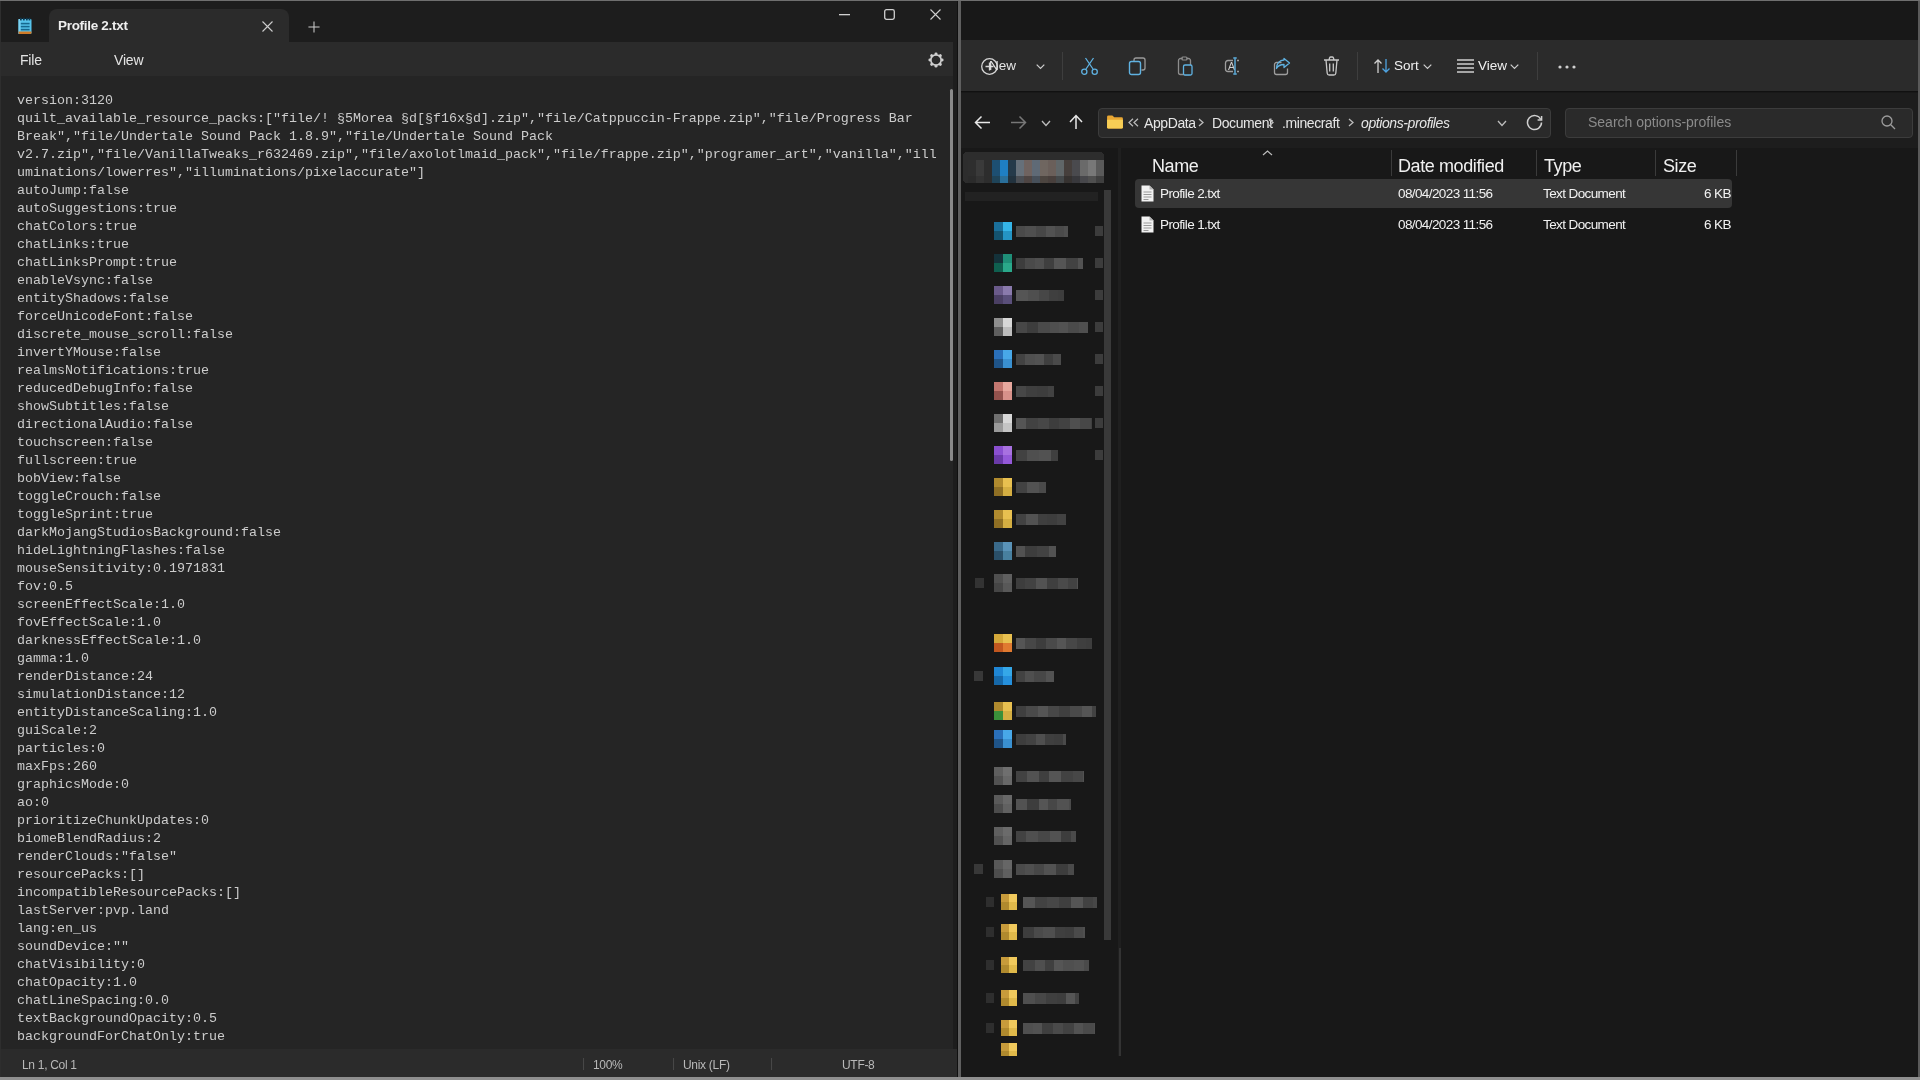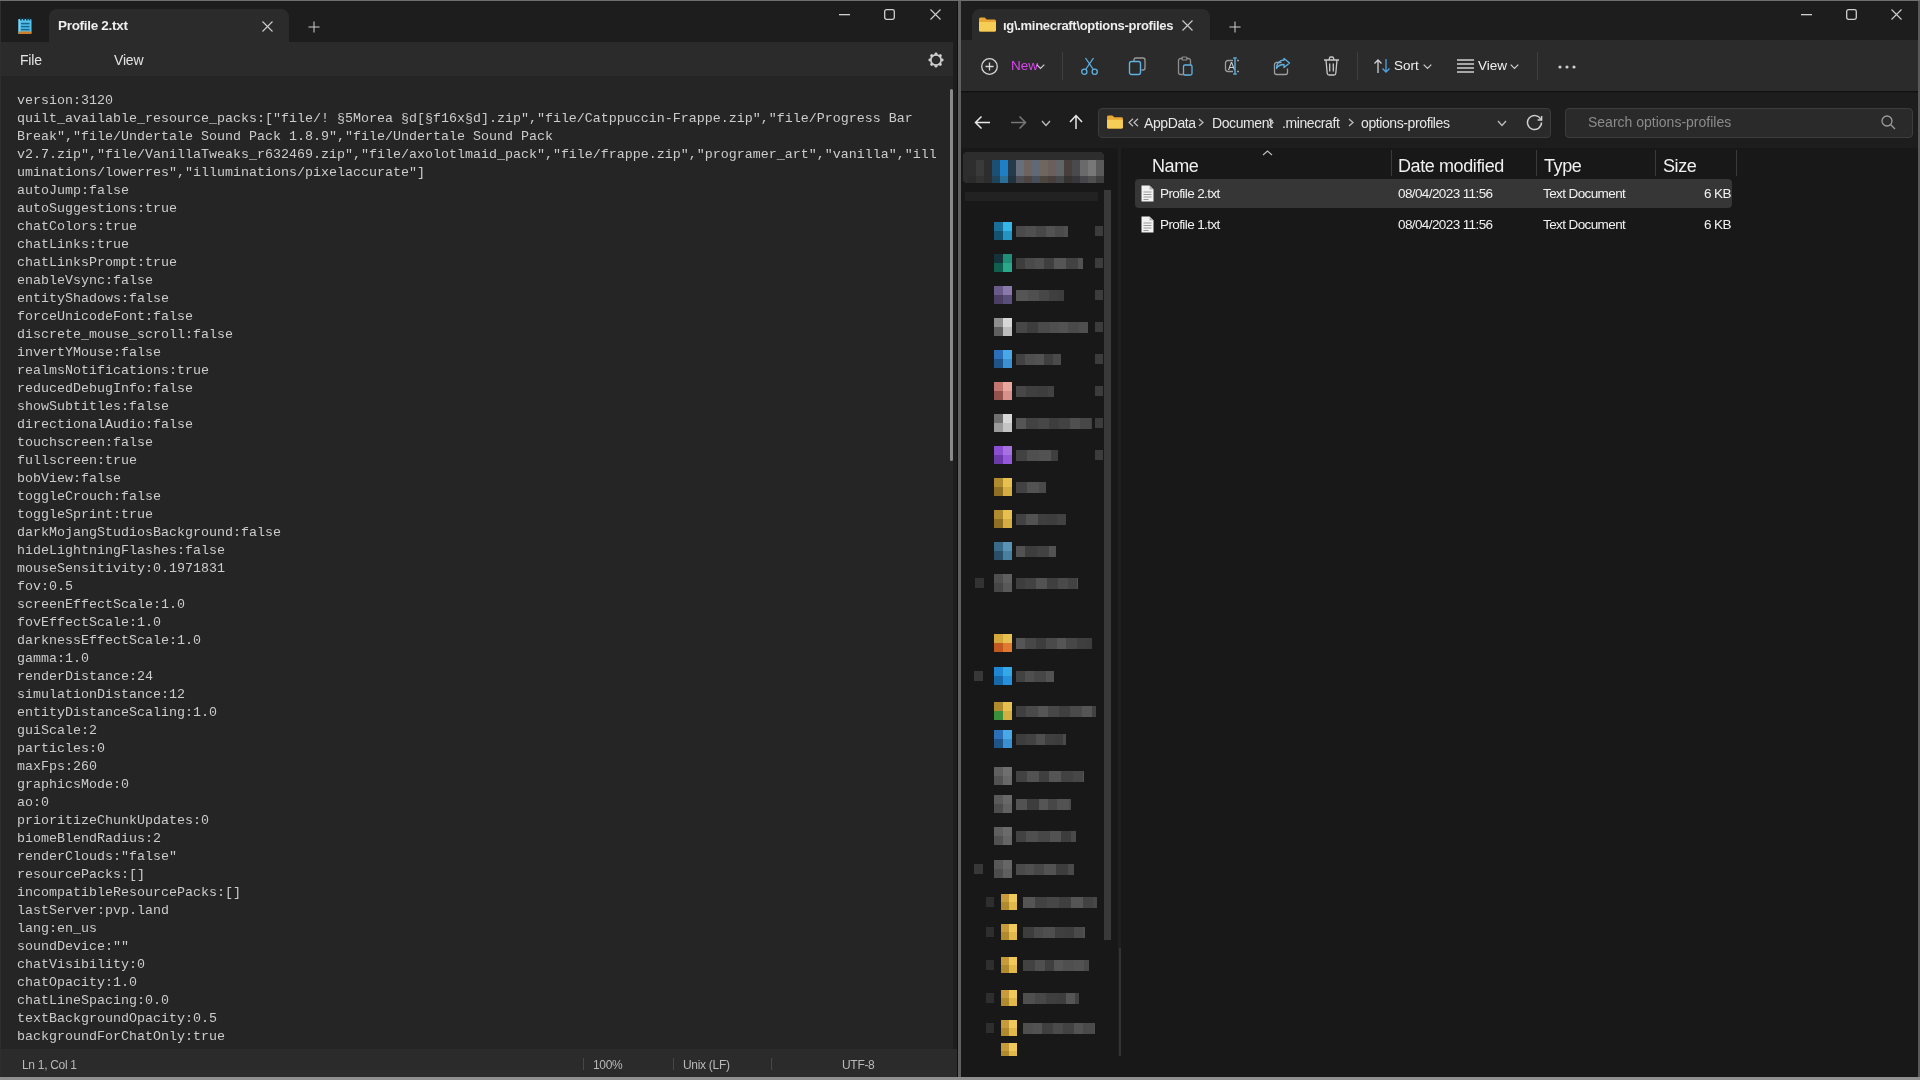--- a/index.html
+++ b/index.html
@@ -155,52 +155,27 @@
     <span class="abs" style="left:582px; top:7px; color:#4a4a4a;">|</span>
     <span class="abs" style="left:593px; top:9px;">100%</span>
     <span class="abs" style="left:672px; top:7px; color:#4a4a4a;">|</span>
     <span class="abs" style="left:683px; top:9px;">Unix (LF)</span>
     <span class="abs" style="left:770px; top:7px; color:#4a4a4a;">|</span>
     <span class="abs" style="left:842px; top:9px;">UTF-8</span>
   </div>
 </div>
 
 <div id="explorer">
-  <div id="ex-title">
-    <div id="ex-tab">
-
-      <svg class="abs" style="left:7px; top:8px;" width="17" height="15" viewBox="0 0 17 15">
-        <path d="M0 2 a1.5 1.5 0 0 1 1.5-1.5 h4.2 l2 2 h7.8 a1.5 1.5 0 0 1 1.5 1.5 v9 a1.5 1.5 0 0 1-1.5 1.5 h-14 a1.5 1.5 0 0 1-1.5-1.5 z" fill="#e9a733"></path>
-        <path d="M0 5 h17 v8 a1.5 1.5 0 0 1-1.5 1.5 h-14 a1.5 1.5 0 0 1-1.5-1.5 z" fill="#f7ce55"></path>
-      </svg>
-      <div class="abs" style="left:31px; top:9px; font-size:13px; font-weight:700; color:#eeeeee; letter-spacing:-0.3px; white-space:nowrap;">ıg\.minecraft\options-profiles</div>
-      <svg class="abs" style="left:210px; top:11px;" width="11" height="11" viewBox="0 0 11 11">
-          <path d="M0.5 0.5 L10.5 10.5 M10.5 0.5 L0.5 10.5" stroke="#cdcdcd" stroke-width="1.1"></path>
-        </svg>
-    </div>
-    <svg class="abs" style="left:268px; top:21px;" width="12" height="12" viewBox="0 0 14 14">
-        <path d="M7 0.5 V13.5 M0.5 7 H13.5" stroke="#cdcdcd" stroke-width="1.2"></path>
-      </svg>
-    <svg class="abs" style="left:840px; top:14px;" width="11" height="2" viewBox="0 0 11 2">
-        <rect width="11" height="1.3" fill="#d0d0d0"></rect>
-      </svg>
-    <svg class="abs" style="left:885px; top:9px;" width="11" height="11" viewBox="0 0 11 11">
-        <rect x="0.7" y="0.7" width="9.6" height="9.6" rx="1.8" fill="none" stroke="#d0d0d0" stroke-width="1.3"></rect>
-      </svg>
-    <svg class="abs" style="left:930px; top:9px;" width="11" height="11" viewBox="0 0 11 11">
-        <path d="M0.5 0.5 L10.5 10.5 M10.5 0.5 L0.5 10.5" stroke="#d0d0d0" stroke-width="1.1"></path>
-      </svg>
-  </div>
   <div id="ex-cmdbar">
 
     <svg class="abs" style="left:20px; top:18px;" width="17" height="17" viewBox="0 0 17 17">
         <circle cx="8.5" cy="8.5" r="7.8" fill="none" stroke="#d6d6d6" stroke-width="1.3"></circle>
         <path d="M8.5 4.5 V12.5 M4.5 8.5 H12.5" stroke="#d6d6d6" stroke-width="1.3"></path>
       </svg>
-    <span class="abs" style="left:50px; top:18px; font-size:13.5px; color:#d946ef;">New</span>
+    <span class="abs" style="left:28px; top:18px; font-size:13.5px; color:#e5e5e5;">New</span>
     <svg class="abs" style="left:75px; top:24px;" width="9" height="6" viewBox="0 0 9 6">
         <path d="M0.7 0.7 L4.5 4.5 L8.3 0.7" fill="none" stroke="#cfcfcf" stroke-width="1.2"></path>
       </svg>
     <div class="abs" style="left:101px; top:12px; width:1px; height:28px; background:#3e3e3e;"></div>
 
     <svg class="abs" style="left:119px; top:17px;" width="19" height="19" viewBox="0 0 19 19">
       <path d="M5.5 1 L13 12 M13.5 1 L6 12" stroke="#5fb2e2" stroke-width="1.3" fill="none"></path>
       <circle cx="4.3" cy="14.8" r="2.6" fill="none" stroke="#5fb2e2" stroke-width="1.3"></circle>
       <circle cx="14.7" cy="14.8" r="2.6" fill="none" stroke="#5fb2e2" stroke-width="1.3"></circle>
     </svg>
@@ -285,21 +260,21 @@
         <path d="M2 1 L6 4.5 L2 8" fill="none" stroke="#bdbdbd" stroke-width="1.3"></path>
       </svg>
     <span class="abs crumb" style="left:251px;">Document</span>
     <svg class="abs crumbsep" style="left:306px;" viewBox="0 0 8 9">
         <path d="M2 1 L6 4.5 L2 8" fill="none" stroke="#bdbdbd" stroke-width="1.3"></path>
       </svg>
     <span class="abs crumb" style="left:321px;">.minecraft</span>
     <svg class="abs crumbsep" style="left:386px;" viewBox="0 0 8 9">
         <path d="M2 1 L6 4.5 L2 8" fill="none" stroke="#bdbdbd" stroke-width="1.3"></path>
       </svg>
-    <span class="abs crumb" style="left:400px;">options-profiles</span>
+    <span class="abs crumb" style="left:400px;font-style:italic;">options-profiles</span>
     <svg class="abs" style="left:536px; top:27px;" width="10" height="7" viewBox="0 0 10 7">
         <path d="M1 1 L5 5.5 L9 1" fill="none" stroke="#bdbdbd" stroke-width="1.3"></path>
       </svg>
     <svg class="abs" style="left:565px; top:21px;" width="17" height="17" viewBox="0 0 17 17">
         <path d="M14.8 5.5 A7 7 0 1 0 15.5 8.5" fill="none" stroke="#cfcfcf" stroke-width="1.5"></path>
         <path d="M15.6 2 v4 h-4" fill="none" stroke="#cfcfcf" stroke-width="1.5"></path>
       </svg>
 
     <div class="abs" style="left:604px; top:15px; width:348px; height:30px; background:#2a2a2a; border:1px solid #3c3c3c; border-radius:4px;"></div>
     <span class="abs" style="left:627px; top:21px; font-size:14px; color:#8b8b8b;">Search options-profiles</span>

